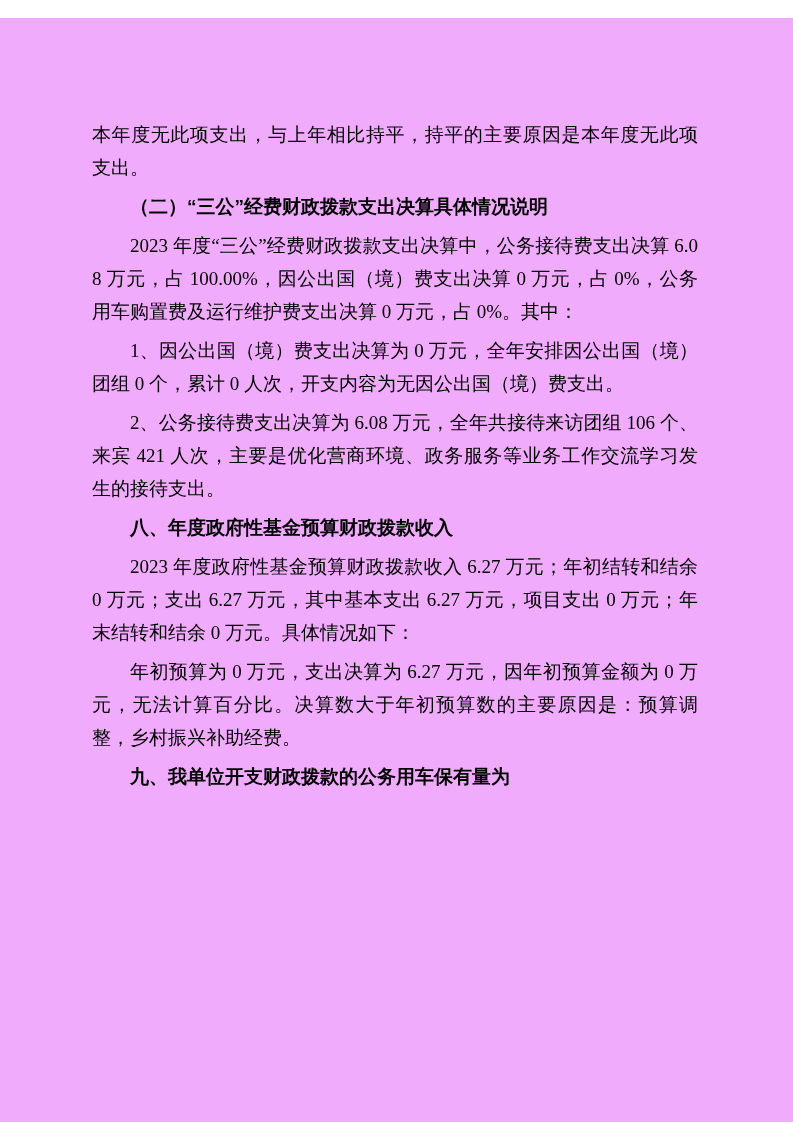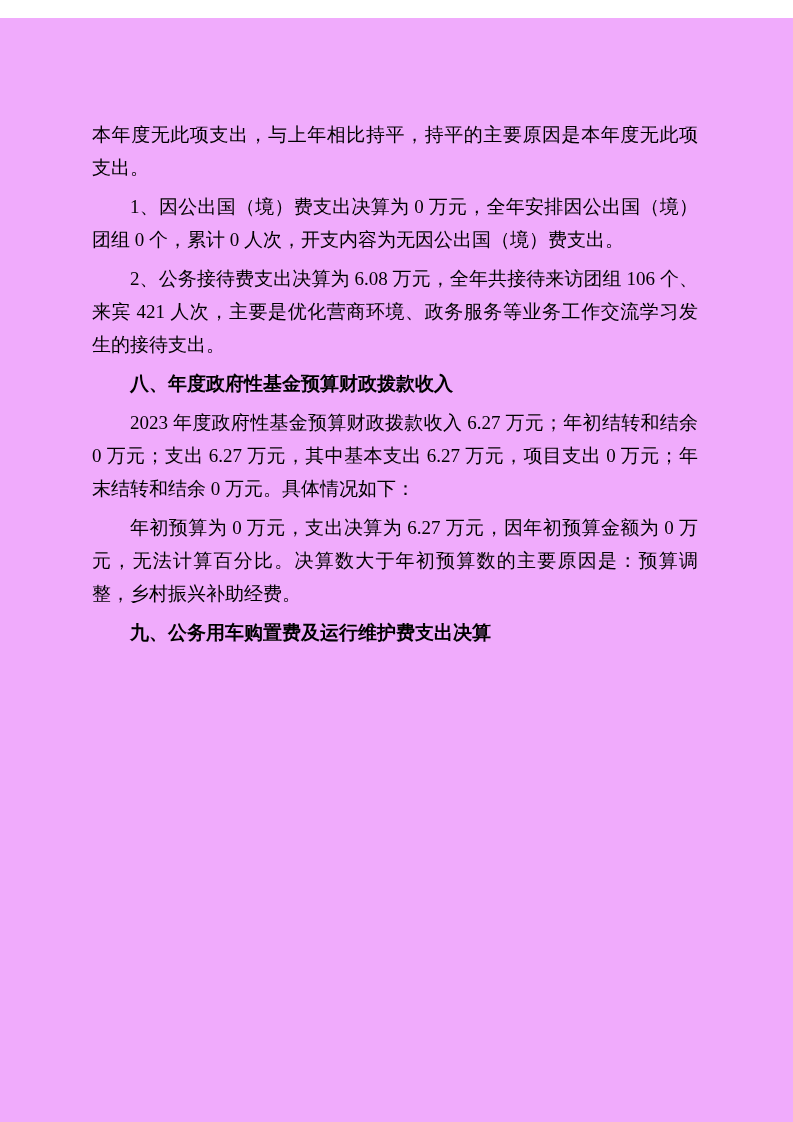--- a/index.html
+++ b/index.html
@@ -37,19 +37,21 @@
     font-size: 19px;
     line-height: 33px;
     text-indent: 38px;
   }
 </style>
 </head>
 <body>
 
 <div class="page">
   <p class="para no-indent">本年度无此项支出，与上年相比持平，持平的主要原因是本年度无此项支出。</p>
+  <p class="heading">（二）“三公”经费财政拨款支出决算具体情况说明</p>
+  <p class="para">2023 年度“三公”经费财政拨款支出决算中，公务接待费支出决算 6.08 万元，占 100.00%，因公出国（境）费支出决算 0 万元，占 0%，公务用车购置费及运行维护费支出决算 0 万元，占 0%。其中：</p>
   <p class="para">1、因公出国（境）费支出决算为 0 万元，全年安排因公出国（境）团组 0 个，累计 0 人次，开支内容为无因公出国（境）费支出。</p>
   <p class="para">2、公务接待费支出决算为 6.08 万元，全年共接待来访团组 106 个、来宾 421 人次，主要是优化营商环境、政务服务等业务工作交流学习发生的接待支出。</p>
   <p class="heading">八、年度政府性基金预算财政拨款收入</p>
   <p class="para">2023 年度政府性基金预算财政拨款收入 6.27 万元；年初结转和结余 0 万元；支出 6.27 万元，其中基本支出 6.27 万元，项目支出 0 万元；年末结转和结余 0 万元。具体情况如下：</p>
   <p class="para">年初预算为 0 万元，支出决算为 6.27 万元，因年初预算金额为 0 万元，无法计算百分比。决算数大于年初预算数的主要原因是：预算调整，乡村振兴补助经费。</p>
-  <p class="heading">九、公务用车购置费及运行维护费支出决算</p>
+  <p class="heading">九、我单位开支财政拨款的公务用车保有量为</p>
 </div>
 
 </body></html>

